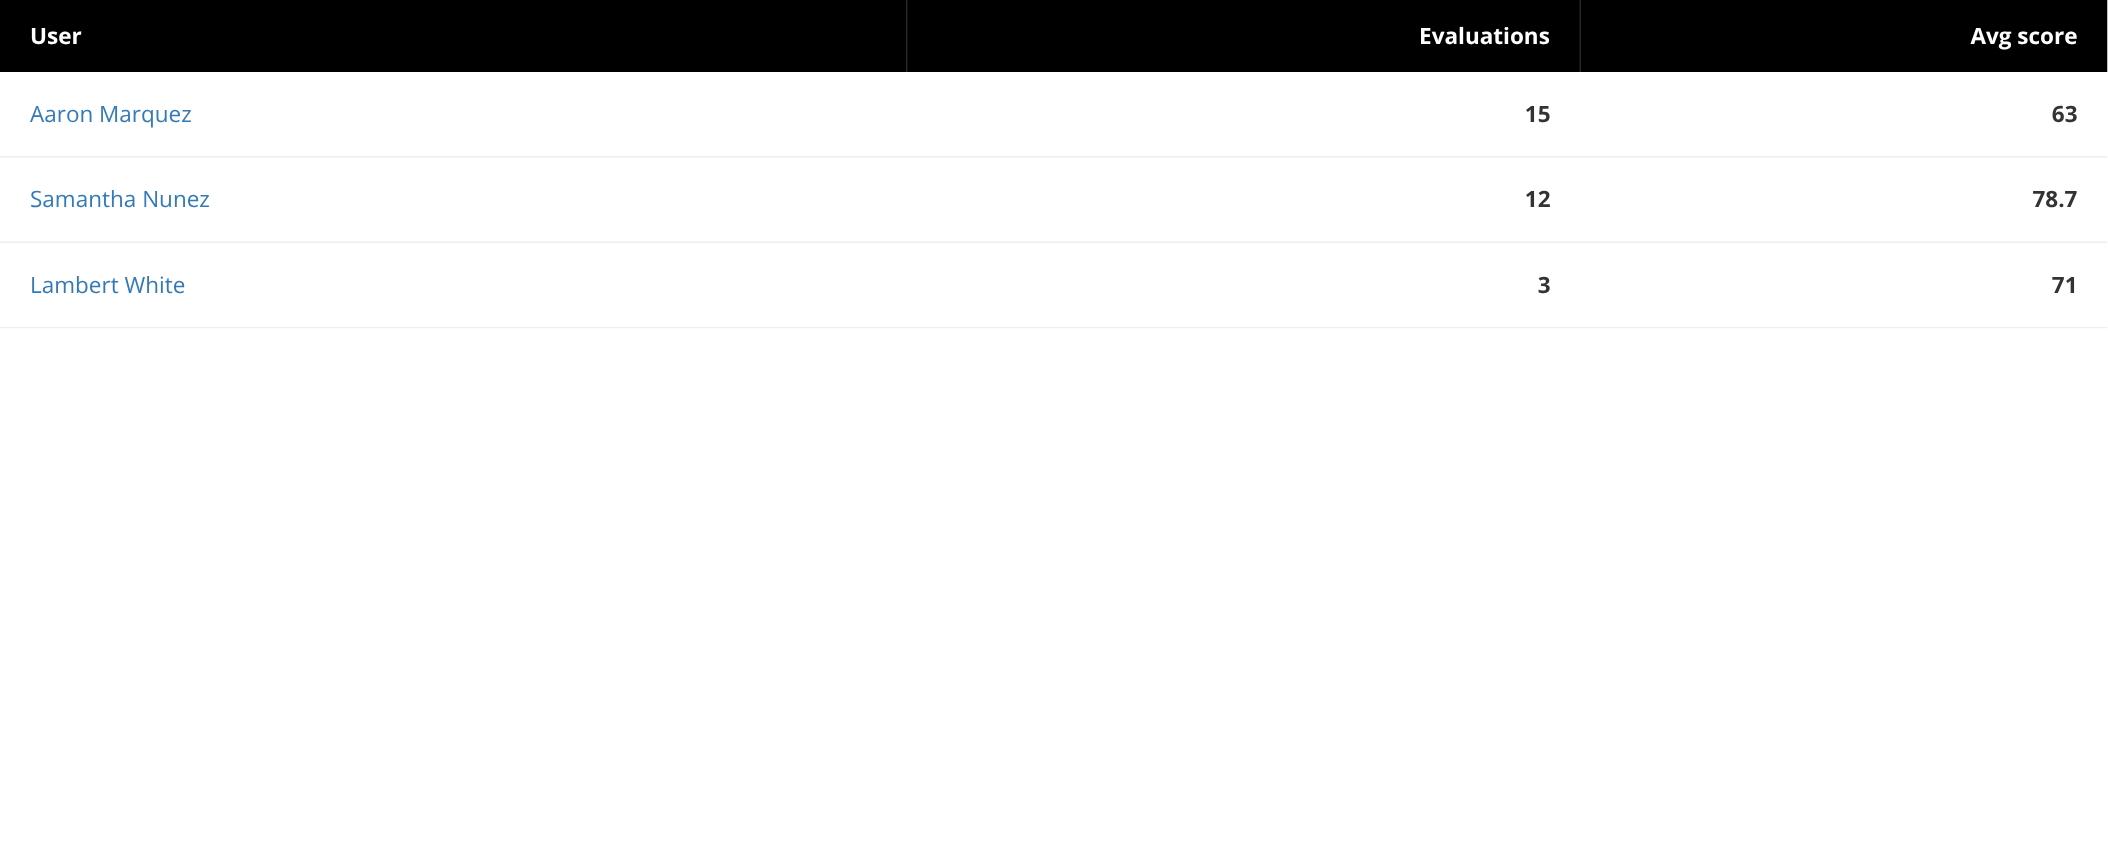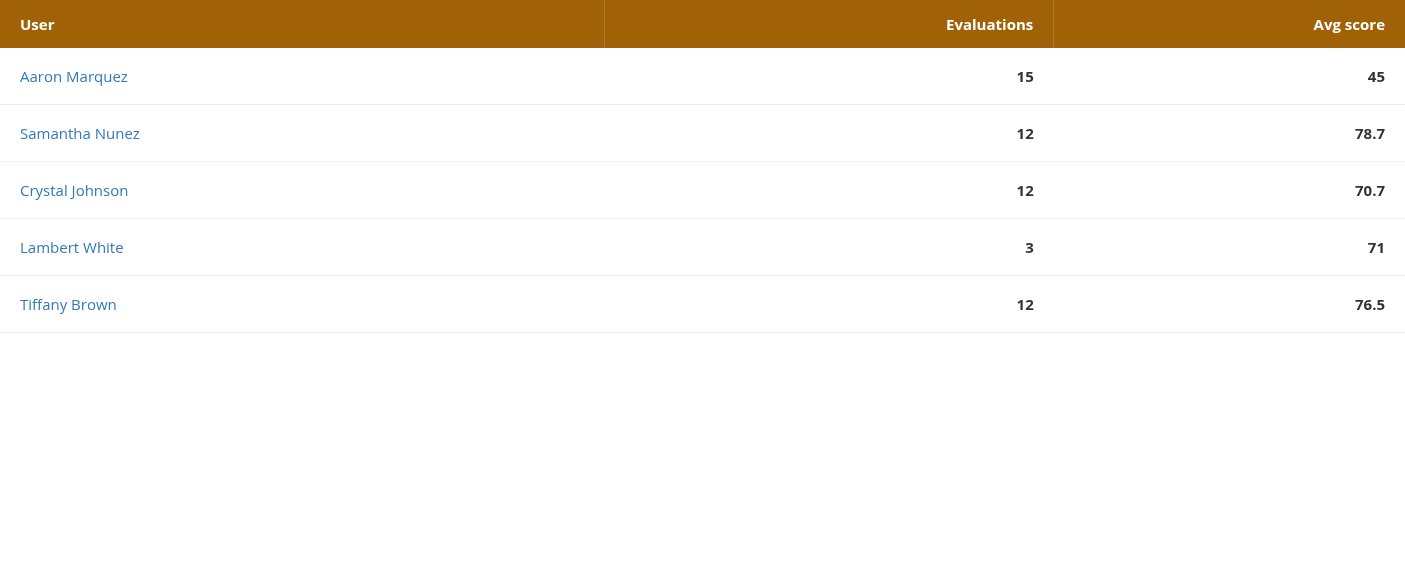--- a/index.html
+++ b/index.html
@@ -10,21 +10,21 @@
     body {
       font-family: 'Open Sans', 'Segoe UI', Tahoma, sans-serif;
       background: #ffffff;
       width: 1405px;
     }
     .table {
       width: 100%;
       border-collapse: collapse;
     }
     .table thead th {
-      background-color: #a16207;
+      background-color: #000000;
       color: #ffffff;
       font-weight: 700;
       font-size: 15px;
       padding: 14px 20px;
       text-align: left;
       border-right: 1px solid rgba(255,255,255,0.15);
     }
     .table thead th:last-child {
       border-right: none;
     }
@@ -70,44 +70,30 @@
       <th class="col-evaluations">Evaluations</th>
       <th class="col-avgscore">Avg score</th>
     </tr>
   </thead>
   <tbody>
     <tr>
       <td class="col-user">
         <a href="#">Aaron Marquez</a>
       </td>
       <td class="col-evaluations">15</td>
-      <td class="col-avgscore">45</td>
+      <td class="col-avgscore">63</td>
     </tr>
     <tr>
       <td class="col-user">
         <a href="#">Samantha Nunez</a>
       </td>
       <td class="col-evaluations">12</td>
       <td class="col-avgscore">78.7</td>
     </tr>
     <tr>
       <td class="col-user">
-        <a href="#">Crystal Johnson</a>
-      </td>
-      <td class="col-evaluations">12</td>
-      <td class="col-avgscore">70.7</td>
-    </tr>
-    <tr>
-      <td class="col-user">
         <a href="#">Lambert White</a>
       </td>
       <td class="col-evaluations">3</td>
       <td class="col-avgscore">71</td>
     </tr>
-    <tr>
-      <td class="col-user">
-        <a href="#">Tiffany Brown</a>
-      </td>
-      <td class="col-evaluations">12</td>
-      <td class="col-avgscore">76.5</td>
-    </tr>
   </tbody>
 </table>
 
 </body></html>

